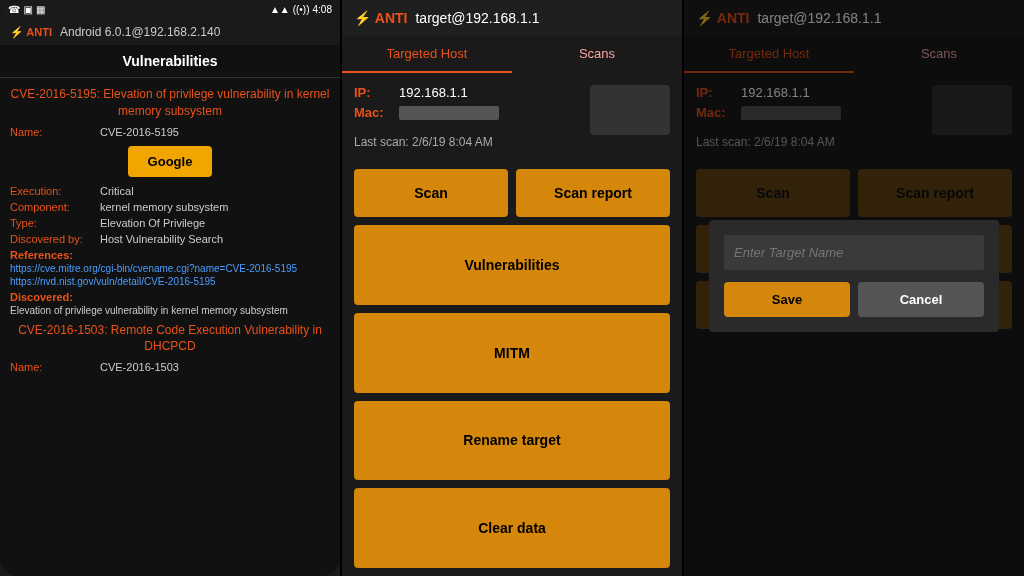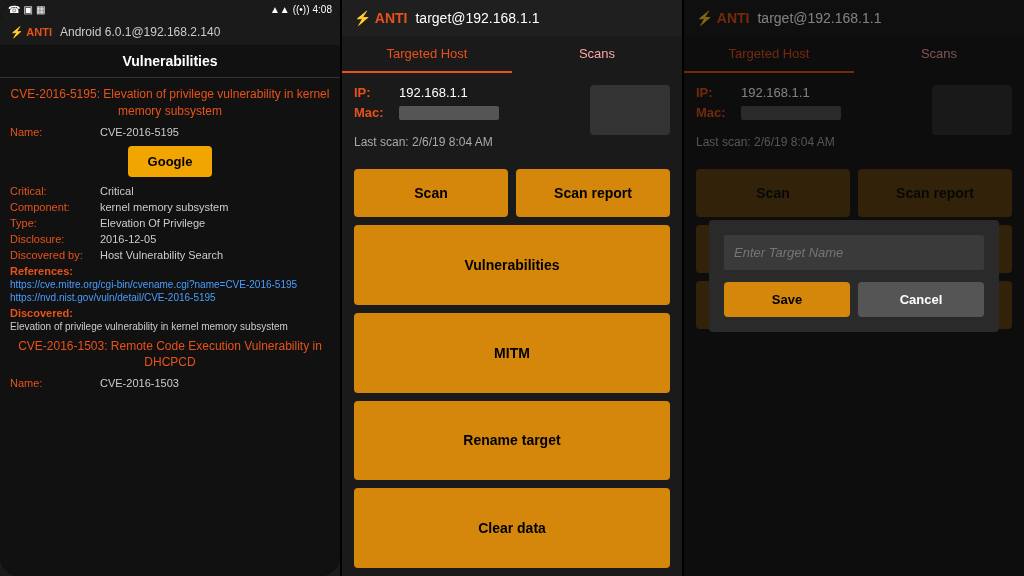--- a/index.html
+++ b/index.html
@@ -349,38 +349,34 @@
     <div class="cve-title">CVE-2016-5195: Elevation of privilege vulnerability in kernel memory subsystem</div>
 
     <div class="field-row">
       <span class="field-label">Name:</span>
       <span class="field-value">CVE-2016-5195</span>
     </div>
 
     <button class="google-btn">Google</button>
 
     <div class="field-row">
-      <span class="field-label">Critical:</span>
+      <span class="field-label">Execution:</span>
       <span class="field-value">Critical</span>
     </div>
 
     <div class="field-row">
       <span class="field-label">Component:</span>
       <span class="field-value">kernel memory subsystem</span>
     </div>
 
     <div class="field-row">
       <span class="field-label">Type:</span>
       <span class="field-value">Elevation Of Privilege</span>
     </div>
 
-    <div class="field-row">
-      <span class="field-label">Disclosure:</span>
-      <span class="field-value">2016-12-05</span>
-    </div>
 
     <div class="field-row">
       <span class="field-label">Discovered by:</span>
       <span class="field-value">Host Vulnerability Search</span>
     </div>
 
     <div class="section-label">References:</div>
     <a class="ref-link">https://cve.mitre.org/cgi-bin/cvename.cgi?name=CVE-2016-5195</a>
     <a class="ref-link">https://nvd.nist.gov/vuln/detail/CVE-2016-5195</a>
 

